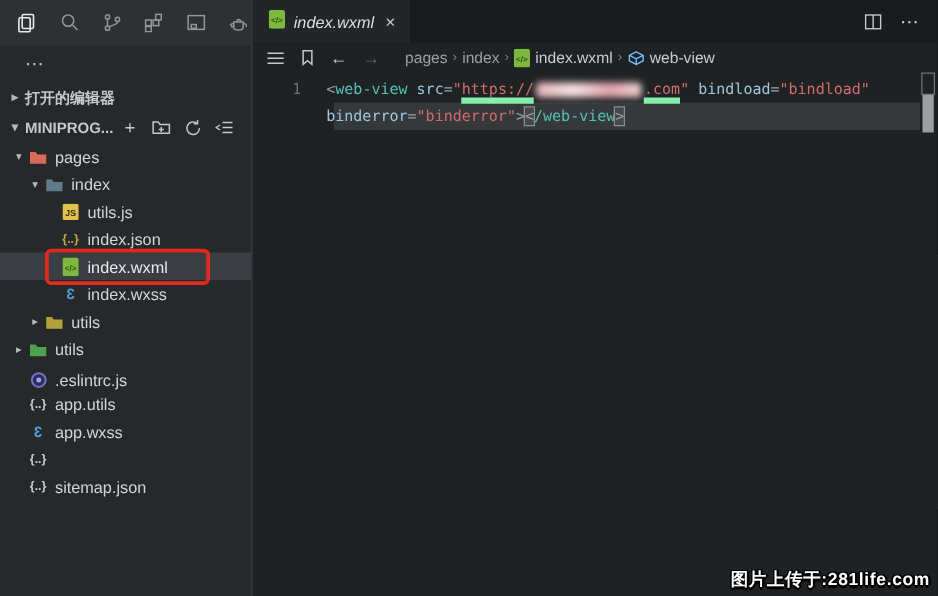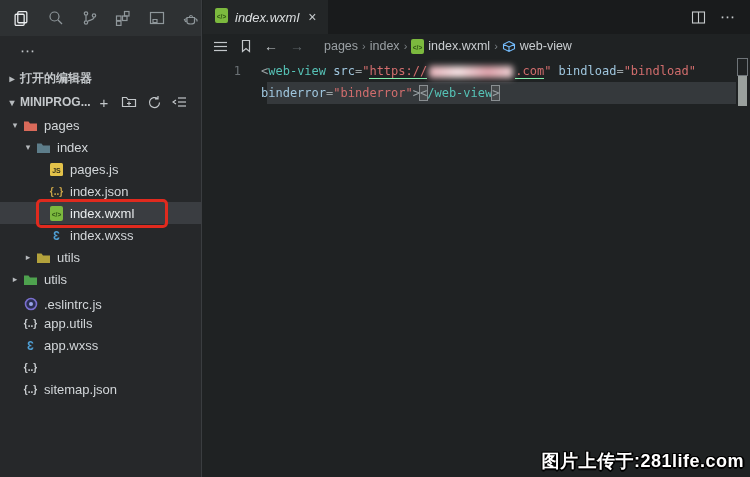--- a/index.html
+++ b/index.html
@@ -69,31 +69,31 @@
   .code-line { display:flex; height:22px; align-items:center; position:relative; }
   .gutter { width:58px; flex:none; text-align:right; padding-right:20px; color:#6b7175; }
   .line-text { white-space:pre; }
   .code-line.hl .hlband { position:absolute; left:64px; right:14px; top:0; bottom:0;
                           background:#35393c; z-index:0; }
   .line-text { position:relative; z-index:1; }
   .tok-punct { color:#9ba3a6; }
   .tok-tag { color:#56c2b6; }
   .tok-attr { color:#9fc6de; }
   .tok-string { color:#d16d6d; }
-  .tok-link { color:#d16d6d; border-bottom:1px solid #86efac; }
+  .tok-link { color:#d16d6d; border-bottom:5px solid #86efac; }
   .tok-blur { display:inline-block; width:84px; height:12px; margin:0 2px; border-radius:2px;
               background:linear-gradient(90deg,#e9b4bb,#f6e3e4 35%,#e2a5ad 70%,#f0d4d6);
               filter:blur(3px); vertical-align:middle; }
   .tok-bracket { outline:1px solid #8a8f92; background:rgba(130,130,130,.22); }
   
   .v-scroll { position:absolute; right:0; top:58px; width:14px; height:400px; }
   .v-deco { position:absolute; right:2px; top:0; width:11px; height:18px; border:1px solid #6e7478; }
   .v-thumb { position:absolute; right:3px; top:18px; width:9px; height:30px; background:#9aa09d; }
   
-  .watermark { position:absolute; right:6px; bottom:4px; font-size:18px; font-weight:bold;
+  .watermark { position:absolute; right:6px; bottom:4px; font-size:14px; font-weight:bold;
                color:#ffffff; letter-spacing:.5px; z-index:9;
                text-shadow:-1px -1px 0 #000, 1px -1px 0 #000, -1px 1px 0 #000, 1px 1px 0 #000,
                            0 2px 0 #000, 2px 0 0 #000; }
 </style>
 </head>
 <body>
 
 <div class="app">
 
   <div class="left">
@@ -200,21 +200,21 @@
           <span class="tlabel">index</span>
         </div>
         <div class="tree-row" style="padding-left: 34px;">
           <span class="twistie"></span>
           <span class="ficon">
             <svg width="13" height="13" viewBox="0 0 13 13">
               <rect width="13" height="13" rx="1.5" fill="#e3c24a"></rect>
               <text x="6.5" y="10" font-size="7" font-weight="bold" text-anchor="middle" fill="#33301a" font-family="Liberation Sans,sans-serif">JS</text>
             </svg>
           </span>
-          <span class="tlabel">pages.js</span>
+          <span class="tlabel">utils.js</span>
         </div>
         <div class="tree-row" style="padding-left: 34px;">
           <span class="twistie"></span>
           <span class="ficon">
             <span style="color:#c8a348;font-size:10px;font-weight:bold;">{..}</span>
           </span>
           <span class="tlabel">index.json</span>
         </div>
         <div class="tree-row selected" style="padding-left: 34px;">
           <span class="twistie"></span>

